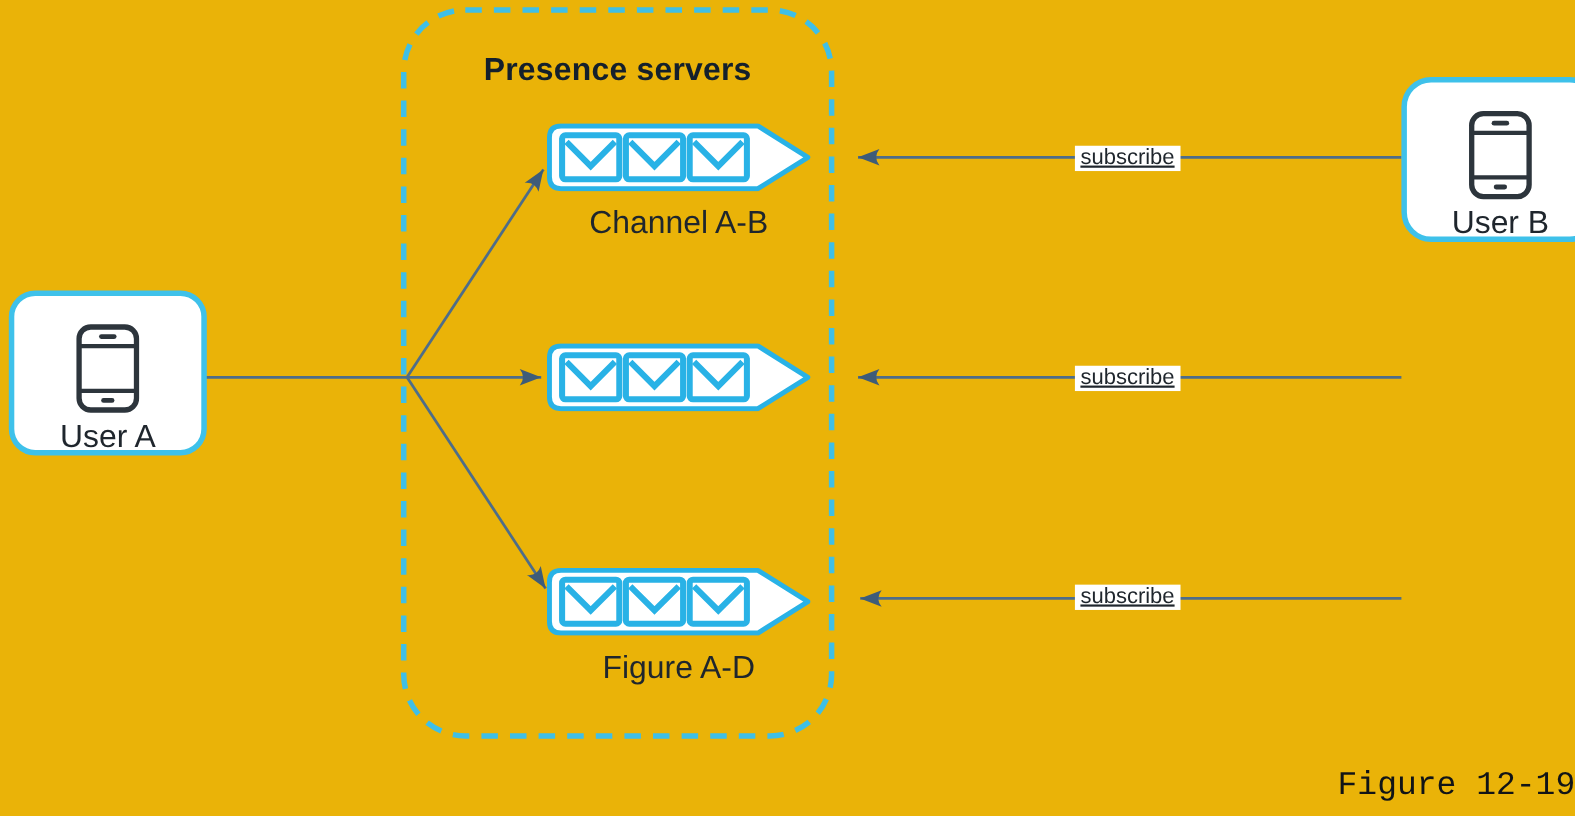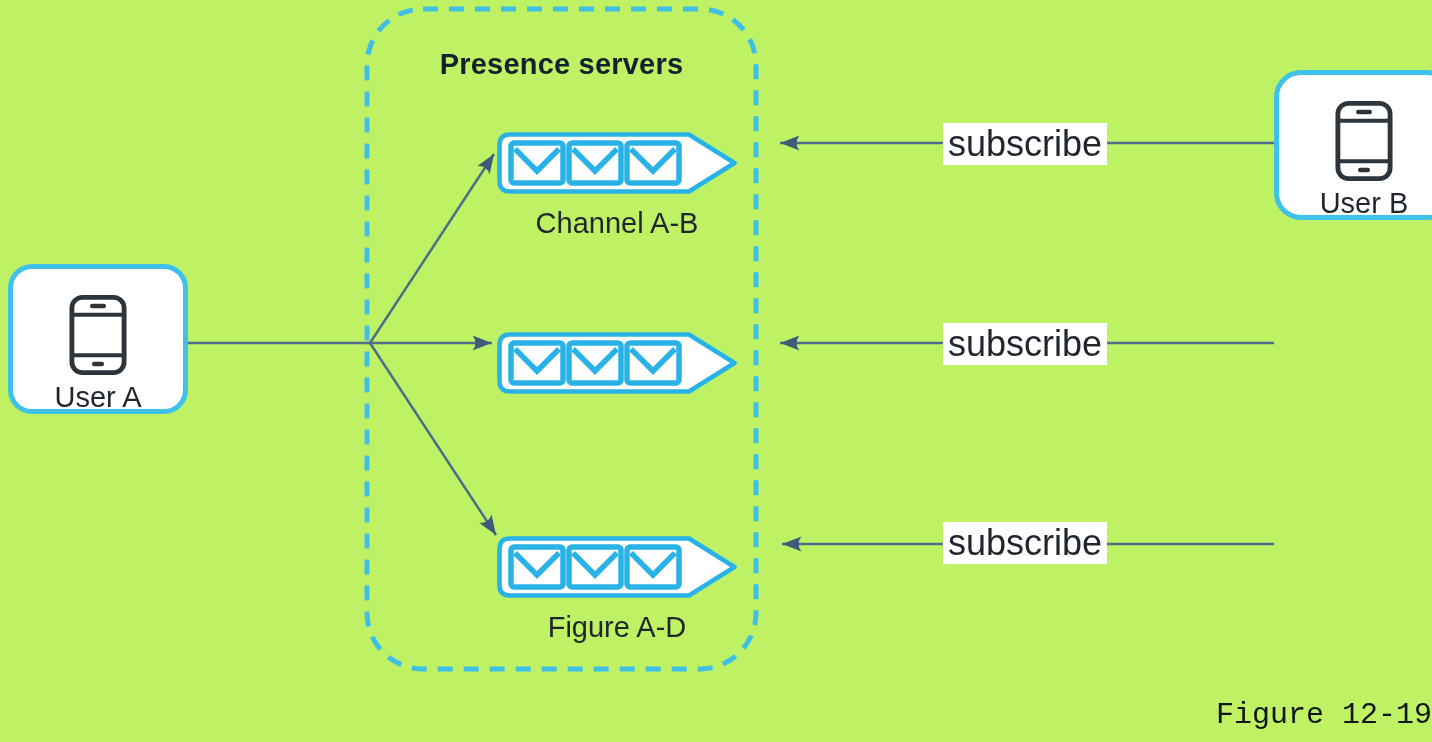--- a/index.html
+++ b/index.html
@@ -1,41 +1,41 @@
 <!DOCTYPE html>
 <html><head>
 <meta charset="utf-8">
 <style>
   html,body{margin:0;padding:0;background:#ffffff;}
   .canvas{
-    position:relative;width:1432px;height:742px;background:#bef264;
+    position:relative;width:1432px;height:742px;background:#eab308;
     font-family:"Liberation Sans", sans-serif;color:#1f262d;overflow:hidden;
   }
   .overlay{position:absolute;left:0;top:0;width:1432px;height:742px;z-index:1;}
   .presence-title{
     position:absolute;left:367px;top:48px;width:389px;z-index:2;
     text-align:center;font-size:29px;font-weight:700;color:#14202c;letter-spacing:.2px;
   }
-  .channel{position:absolute;width:240px;z-index:2;margin-top:20px;}
+  .channel{position:absolute;width:240px;z-index:2;}
   .channel svg{display:block;width:240px;height:62px;}
   .qshape{fill:#ffffff;stroke:#29b2e6;stroke-width:4.5;stroke-linejoin:round;}
   .env-rect{fill:#ffffff;stroke:#29b2e6;stroke-width:5.5;stroke-linejoin:round;}
   .env-flap{fill:none;stroke:#29b2e6;stroke-width:5.5;stroke-linejoin:miter;stroke-linecap:butt;}
   .channel-label{margin-top:13px;text-align:center;font-size:29px;color:#1f262d;}
   .user-box{
     position:absolute;width:180px;height:150px;z-index:2;box-sizing:border-box;
     border:5px solid #3ec1ea;border-radius:27px;background:#ffffff;
     display:flex;flex-direction:column;align-items:center;justify-content:flex-start;
     padding-top:25px;
   }
   .user-box .dev-icon{flex:0 0 auto;}
   .user-label{margin-top:5px;font-size:29px;color:#1f262d;}
   .edge-label{
     position:absolute;z-index:2;transform:translate(-50%,-50%);
-    background:#ffffff;padding:0 5px;font-size:36px;color:#1f262d;
+    background:#ffffff;padding:0 5px;font-size:20px;color:#1f262d;text-decoration:underline;
   }
   .figure-caption{
     position:absolute;left:0;top:698px;width:1432px;z-index:2;
     text-align:right;font-size:30px;color:#111417;font-family:Liberation Mono, monospace;
   }
   .dark{stroke:#2d353c;}
 </style>
 </head>
 <body>
 

